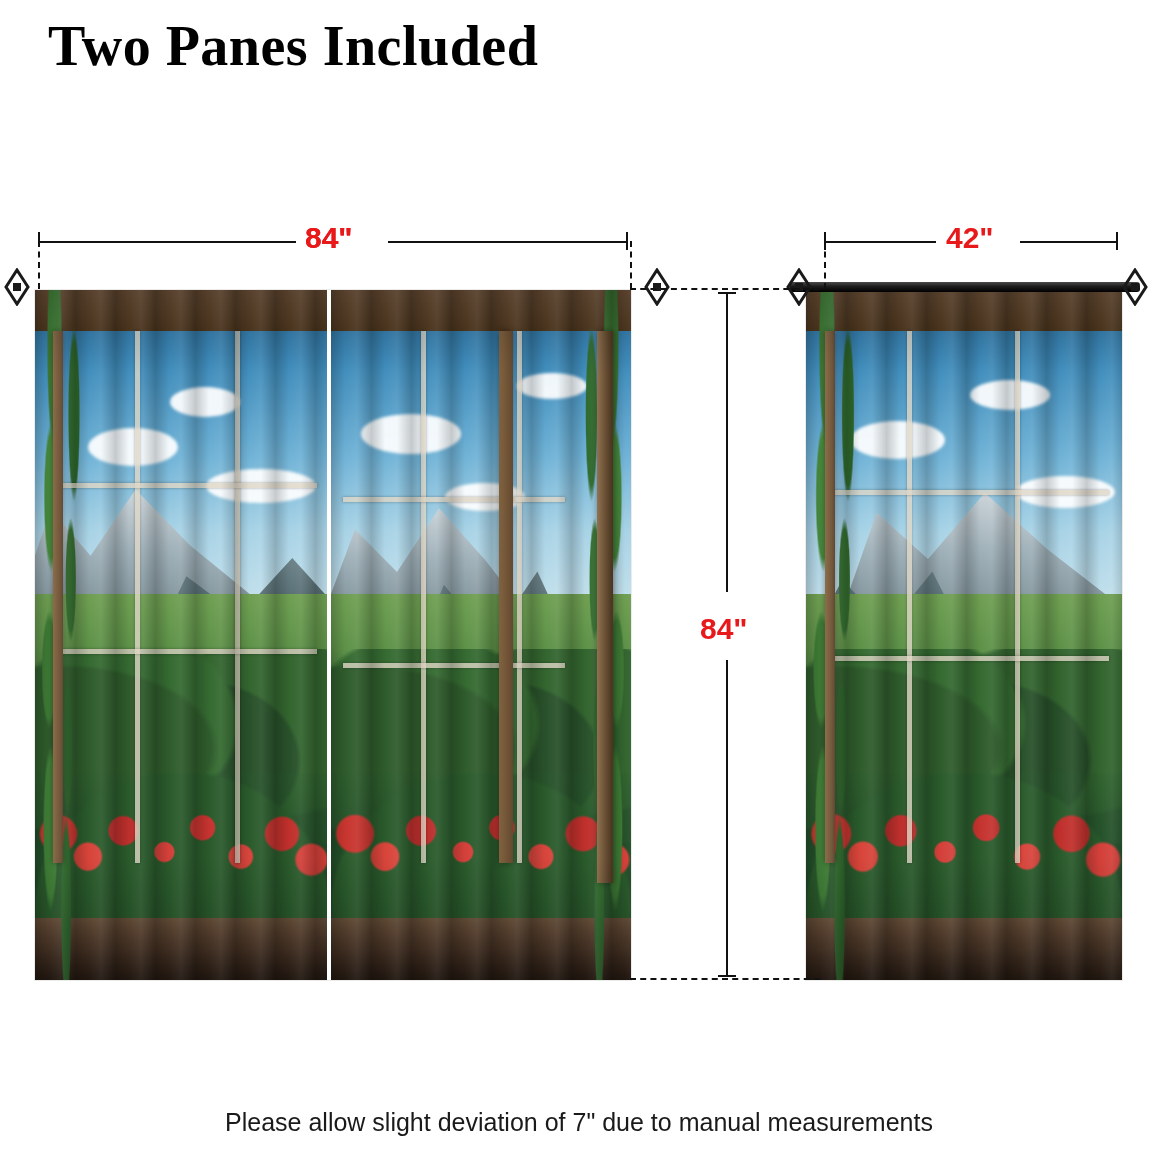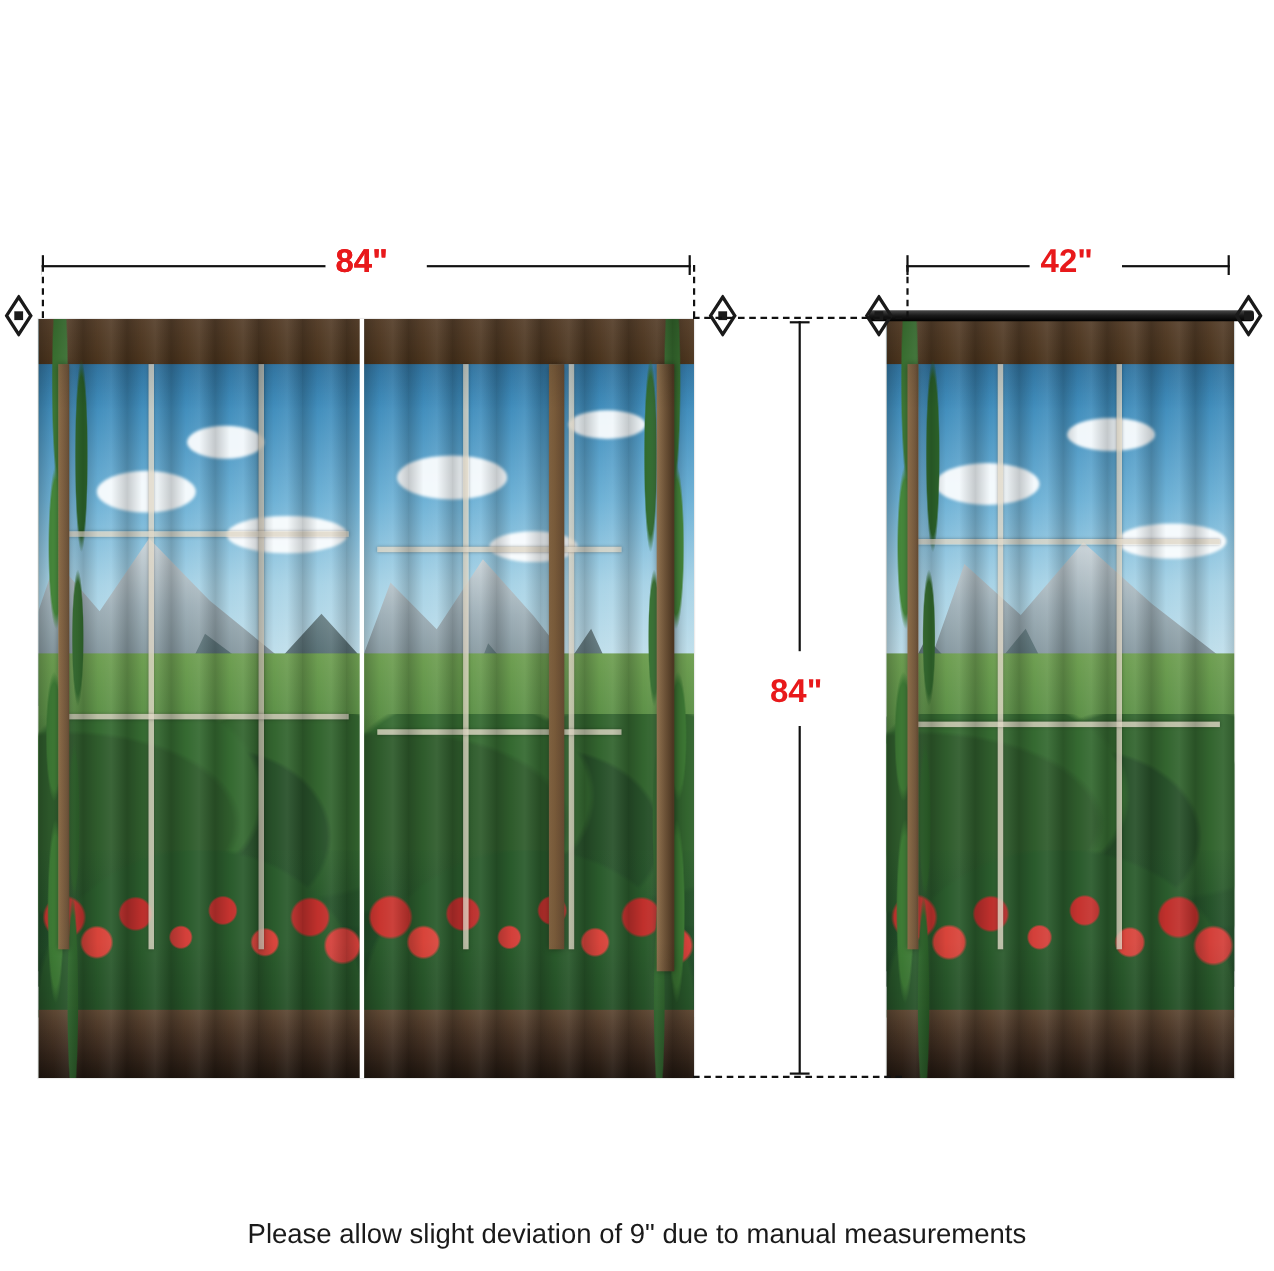--- a/index.html
+++ b/index.html
@@ -260,20 +260,21 @@
     height: 0;
     border-top: 2px dashed #111;
     z-index: 8;
   }
 </style>
 </head>
 <body>
 
 <div class="stage">
 
+  <div class="title">Two Panes Included</div>
 
   <div class="dim-line dim-h" style="left:38px; top:241px; width:590px;"></div>
   <div class="tick" style="left:38px; top:232px;"></div>
   <div class="tick" style="left:626px; top:232px;"></div>
   <div class="dim-label" style="left:305px; top:221px;">84"</div>
   <div style="position:absolute;left:38px;top:241px;width:258px;height:10px;background:#fff;z-index:8;"></div>
   <div class="dim-line dim-h" style="left:38px; top:241px; width:258px;"></div>
   <div style="position:absolute;left:296px;top:221px;width:92px;height:34px;background:#fff;z-index:8;"></div>
   <div class="dim-label" style="left:305px; top:221px;">84"</div>
 
@@ -398,15 +399,15 @@
       <div class="mullion-v" style="left:32%;"></div>
       <div class="mullion-v" style="left:66%;"></div>
       <div class="mullion-h" style="left:8%; right:4%; top:29%;"></div>
       <div class="mullion-h" style="left:8%; right:4%; top:53%;"></div>
       <div class="sash" style="left:6%; top:6%; width:10px; bottom:17%;"></div>
       <div class="panel-shade"></div>
       <div class="folds"></div>
     </div>
   </div>
 
-  <div class="footnote">Please allow slight deviation of 9" due to manual measurements</div>
+  <div class="footnote">Please allow slight deviation of 7" due to manual measurements</div>
 
 </div>
 
 </body></html>

